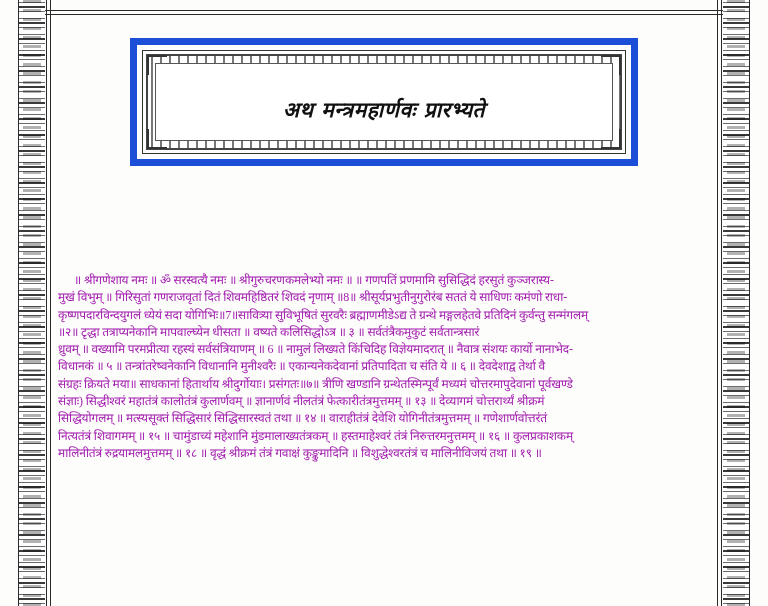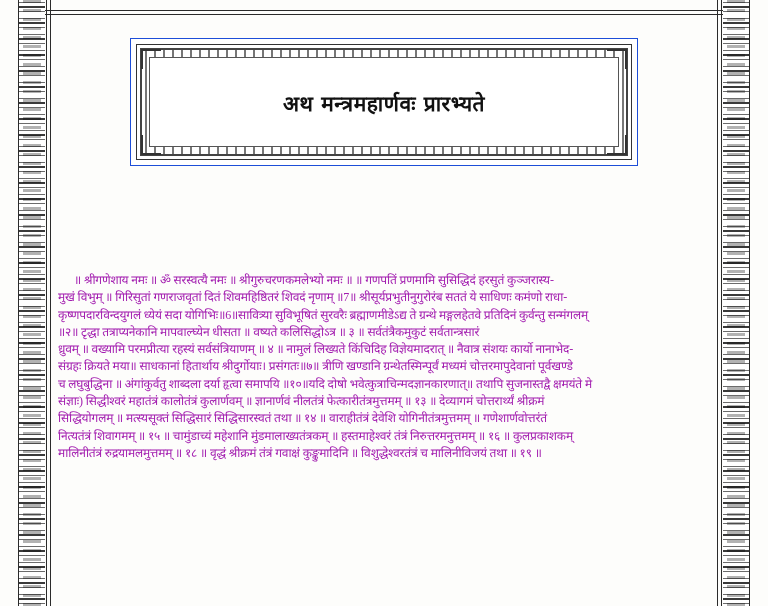--- a/index.html
+++ b/index.html
@@ -89,22 +89,23 @@
   .top-r2 { top: 14px; }
 
   
   .title-box {
     position: absolute;
     left: 130px;
     top: 38px;
     width: 508px;
     height: 128px;
     box-sizing: border-box;
-    border: 1px solid #1d4ed8;
+    border: 7px solid #1d4ed8;
     background: #ffffff;
+    font-style: italic;
   }
   .title-box .inner-a {
     position: absolute;
     left: 5px; top: 5px; right: 5px; bottom: 5px;
     border: 1px solid #333;
   }
   .title-box .orn {
     position: absolute;
     left: 9px; top: 9px; right: 9px; bottom: 9px;
     border: 2px solid #444;
@@ -187,25 +188,25 @@
     <div class="orn"></div>
     <div class="title-corner tc-tl"></div>
     <div class="title-corner tc-tr"></div>
     <div class="title-corner tc-bl"></div>
     <div class="title-corner tc-br"></div>
     <div class="title-text">अथ मन्त्रमहार्णवः प्रारभ्यते</div>
   </div>
 
   <div class="body-block">
     <div class="line indent">॥ श्रीगणेशाय नमः ॥ ॐ सरस्वत्यै नमः ॥ श्रीगुरुचरणकमलेभ्यो नमः ॥  ॥ गणपतिं प्रणमामि सुसिद्धिदं हरसुतं कुञ्जरास्य-</div>
-    <div class="line">मुखं विभुम् ॥ गिरिसुतां गणराजवृतां दितं शिवमहिष्ठितरं शिवदं नृणाम् ॥7॥ श्रीसूर्यप्रभुतीनुगुरोरंब सततं ये साधिणः कमंणो राधा-</div>
-    <div class="line">कृष्णपदारविन्दयुगलं ध्येयं सदा योगिभिः॥6॥सावित्र्या सुविभूषितं सुरवरैः ब्रह्माणमीडेऽद्य ते ग्रन्थे मङ्गलहेतवे प्रतिदिनं कुर्वन्तु सन्मंगलम्</div>
+    <div class="line">मुखं विभुम् ॥ गिरिसुतां गणराजवृतां दितं शिवमहिष्ठितरं शिवदं नृणाम् ॥8॥ श्रीसूर्यप्रभुतीनुगुरोरंब सततं ये साधिणः कमंणो राधा-</div>
+    <div class="line">कृष्णपदारविन्दयुगलं ध्येयं सदा योगिभिः॥7॥सावित्र्या सुविभूषितं सुरवरैः ब्रह्माणमीडेऽद्य ते ग्रन्थे मङ्गलहेतवे प्रतिदिनं कुर्वन्तु सन्मंगलम्</div>
     <div class="line">॥२॥ टृद्धा तत्राप्यनेकानि मापवाल्घ्येन धीसता ॥ वष्यते कलिसिद्धोऽत्र ॥ ३ ॥ सर्वतंत्रैकमुकुटं सर्वतान्त्रसारं</div>
-    <div class="line">ध्रुवम् ॥ वख्यामि परमप्रीत्या रहस्यं सर्वसंत्रियाणम् ॥ ४ ॥ नामुलं लिख्यते किंचिदिह विज्ञेयमादरात् ॥ नैवात्र संशयः कार्यो नानाभेद-</div>
+    <div class="line">ध्रुवम् ॥ वख्यामि परमप्रीत्या रहस्यं सर्वसंत्रियाणम् ॥ 6 ॥ नामुलं लिख्यते किंचिदिह विज्ञेयमादरात् ॥ नैवात्र संशयः कार्यो नानाभेद-</div>
+    <div class="line">विधानकं ॥ ५ ॥ तन्त्रांतरेष्वनेकानि  विधानानि मुनीश्वरैः ॥ एकान्यनेकदेवानां प्रतिपादिता च  संति ये ॥ ६ ॥ देवदेशाद्व तेर्था वै</div>
     <div class="line">संग्रहः क्रियते मया॥ साधकानां हितार्थाय श्रीदुर्गोयाः। प्रसंगतः॥७॥ त्रीणि खण्डानि ग्रन्थेतस्मिन्पूर्वं मध्यमं चोत्तरमापुदेवानां पूर्वखण्डे</div>
-    <div class="line">च लघुबुद्धिना ॥ अंगांकुर्वतु शाब्दला दर्या हृत्वा समापयि ॥१०॥यदि दोषो भवेत्कुत्राचिन्मदज्ञानकारणात्॥ तथापि सुजनास्तद्वै क्षमयंते मे</div>
     <div class="line">संज्ञाः) सिद्धीश्वरं महातंत्रं कालोतंत्रं कुलार्णवम् ॥ ज्ञानार्णवं नीलतंत्रं फेत्कारीतंत्रमुत्तमम् ॥ १३ ॥  देव्यागमं चोत्तरार्थ्यं श्रीक्रमं</div>
     <div class="line">सिद्धियोगलम् ॥ मत्स्यसूक्तं सिद्धिसारं सिद्धिसारस्वतं तथा ॥ १४ ॥ वाराहीतंत्रं देवेशि योगिनीतंत्रमुत्तमम् ॥ गणेशार्णवोत्तरंतं</div>
     <div class="line">नित्यतंत्रं शिवागमम् ॥ १५ ॥ चामुंडाच्यं महेशानि मुंडमालाख्यतंत्रकम् ॥ हस्तमाहेश्वरं तंत्रं निरुत्तरमनुत्तमम् ॥ १६ ॥ कुलप्रकाशकम्</div>
     <div class="line">मालिनीतंत्रं रुद्रयामलमुत्तमम् ॥ १८ ॥ वृद्धं श्रीक्रमं तंत्रं गवाक्षं कुङ्कुमादिनि ॥ विशुद्धेश्वरतंत्रं  च मालिनीविजयं तथा ॥ १९ ॥</div>
   </div>
 
 </div>
 
 </body></html>

